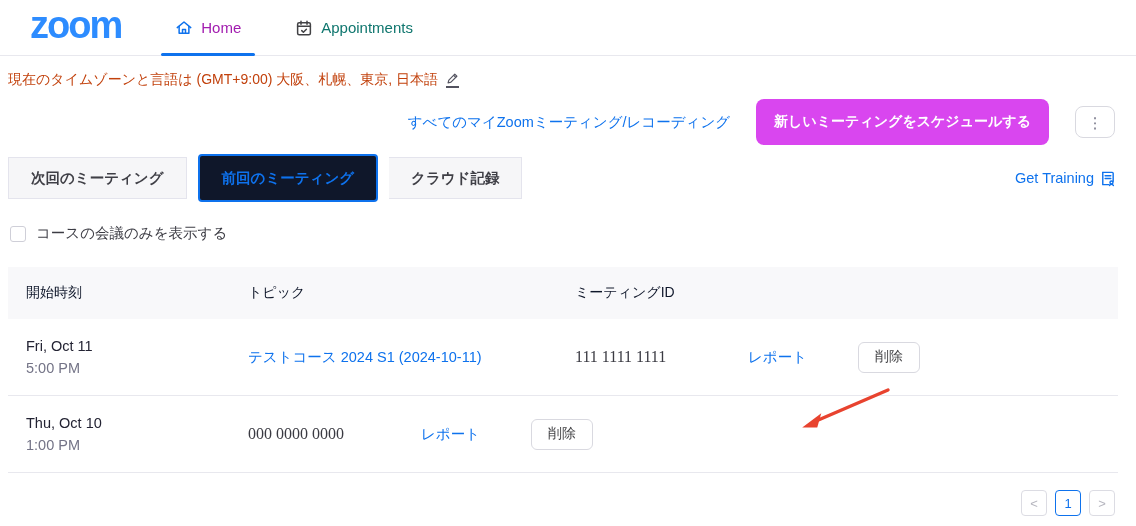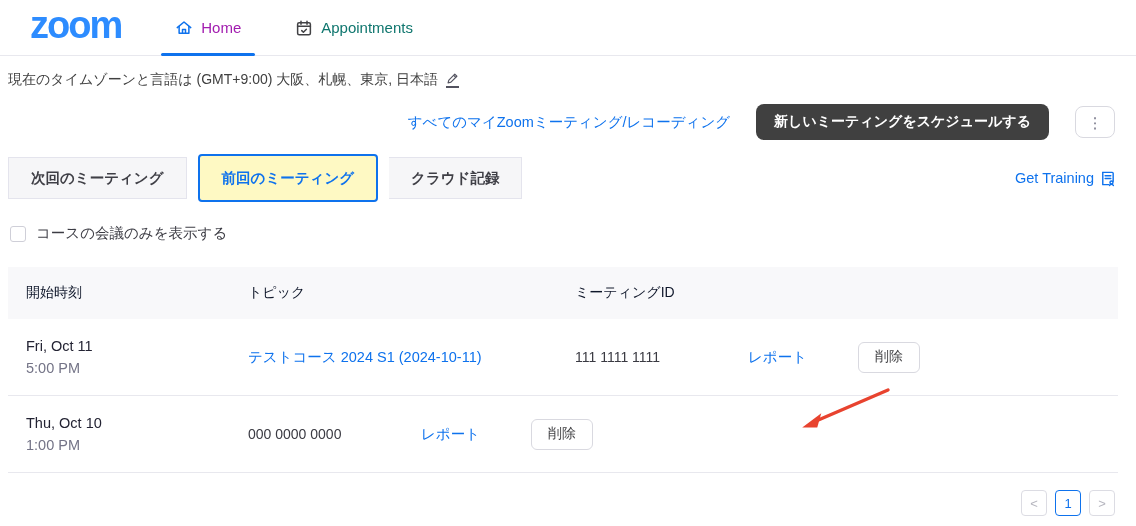--- a/index.html
+++ b/index.html
@@ -14,42 +14,42 @@
   .hnav { display:flex; align-items:stretch; height:100%; margin-left:40px; }
   .hnav-item { display:flex; align-items:center; gap:8px; padding:0 14px; font-size:15px;
     color:#0f766e; cursor:pointer; position:relative; }
   .hnav-item.active { color:#a21caf; }
   .hnav-item.active::after { content:""; position:absolute; left:0; right:0; bottom:-1px;
     height:3px; background:#0E72ED; border-radius:2px; }
   .hnav-item + .hnav-item { margin-left:26px; }
   .hicon { width:18px; height:18px; display:inline-flex; }
 
   
-  .tzline { margin:15px 0 0 8px; font-size:14px; color:#404040; display:flex; align-items:center; gap:8px; }
+  .tzline { margin:15px 0 0 8px; font-size:14px; color:#c2410c; display:flex; align-items:center; gap:8px; }
   .edit-ic { display:inline-flex; flex-direction:column; align-items:center; cursor:pointer; }
   .edit-ic svg { width:13px; height:13px; }
   .edit-ic .ul { width:13px; height:1.5px; background:#53535f; margin-top:1px; }
 
   
   .actions { margin-top:17px; height:32px; display:flex; align-items:center;
     justify-content:flex-end; padding-right:21px; gap:26px; }
   .link-blue { color:#0E72ED; font-size:14.5px; font-weight:500; text-decoration:none; cursor:pointer; }
-  .btn-primary { height:36px; padding:0 18px; background:#404040; color:#fff; border:none;
+  .btn-primary { height:46px; padding:0 18px; background:#d946ef; color:#fff; border:none;
     border-radius:8px; font-size:14px; font-weight:700; cursor:pointer;
     font-family:"Liberation Sans","DejaVu Sans",sans-serif; }
   .btn-more { width:40px; height:32px; background:#fff; border:1px solid #d9d9e0; border-radius:8px;
     color:#747487; font-size:15px; line-height:1; cursor:pointer; display:flex;
     align-items:center; justify-content:center; }
 
   
   .tabstrip { margin:16px 20px 0 8px; height:48px; display:flex; align-items:center;gap:12px; }
   .tab { height:42px; padding:0 22px; display:flex; align-items:center; background:#f6f6f8;
     border:1px solid #e4e4ed; font-size:14.5px; font-weight:700; color:#3f3f46; cursor:pointer; }
   .tab + .tab { border-left:none; }
-  .tab.active { height:48px; background:#fef9c3; border:2px solid #0E72ED; border-radius:4px;
+  .tab.active { height:48px; background:#0f172a; border:2px solid #0E72ED; border-radius:4px;
     color:#0E72ED; z-index:2; margin:0 -1px; }
   .training { margin-left:auto; display:flex; align-items:center; gap:5px; color:#0E72ED;
     font-size:14.5px; cursor:pointer; }
   .training svg { width:17px; height:17px; }
 
   
   .filter { margin:22px 0 0 10px; display:flex; align-items:center; gap:10px; }
   .cbox { width:16px; height:16px; border:1px solid #cfcfd8; border-radius:3px; background:#fff; cursor:pointer; }
   .filter-label { font-size:14.5px; font-weight:400; color:#3c3c44; }
 
@@ -59,21 +59,21 @@
     font-size:14px; }
   .trow { display:flex; align-items:center; height:77px; border-bottom:1px solid #e8e8ee; }
   .c1 { width:240px; padding-left:18px; }
   .c2 { width:327px; }
   .c3 { width:173px; }
   .c4 { width:110px; }
   .c5 { flex:1; }
   .dcell .date { font-size:14.5px; color:#232333; margin-bottom:6px; }
   .dcell .time { font-size:14.5px; color:#747487; }
   .topic-link { color:#0E72ED; font-size:14.5px; text-decoration:none; cursor:pointer; }
-  .mid { font-size:14px; color:#3a3a42; }
+  .mid { font-size:16px; color:#3a3a42;font-family:Liberation Serif, serif; }
   .btn-del { height:31px; padding:0 16px; background:#fff; border:1px solid #d9d9e0; border-radius:6px;
     font-size:14px; color:#424245; cursor:pointer; font-family:"Liberation Sans","DejaVu Sans",sans-serif; }
 
   
   .anno-arrow { position:absolute; left:792px; top:382px; width:106px; height:50px; pointer-events:none; }
 
   
   .pager { margin-top:17px; display:flex; justify-content:flex-end; gap:8px; padding-right:21px; }
   .pg { width:26px; height:26px; display:flex; align-items:center; justify-content:center;
     background:#fff; border:1px solid #dcdce3; border-radius:4px; font-size:13px; color:#b6b6bf; cursor:pointer; }

